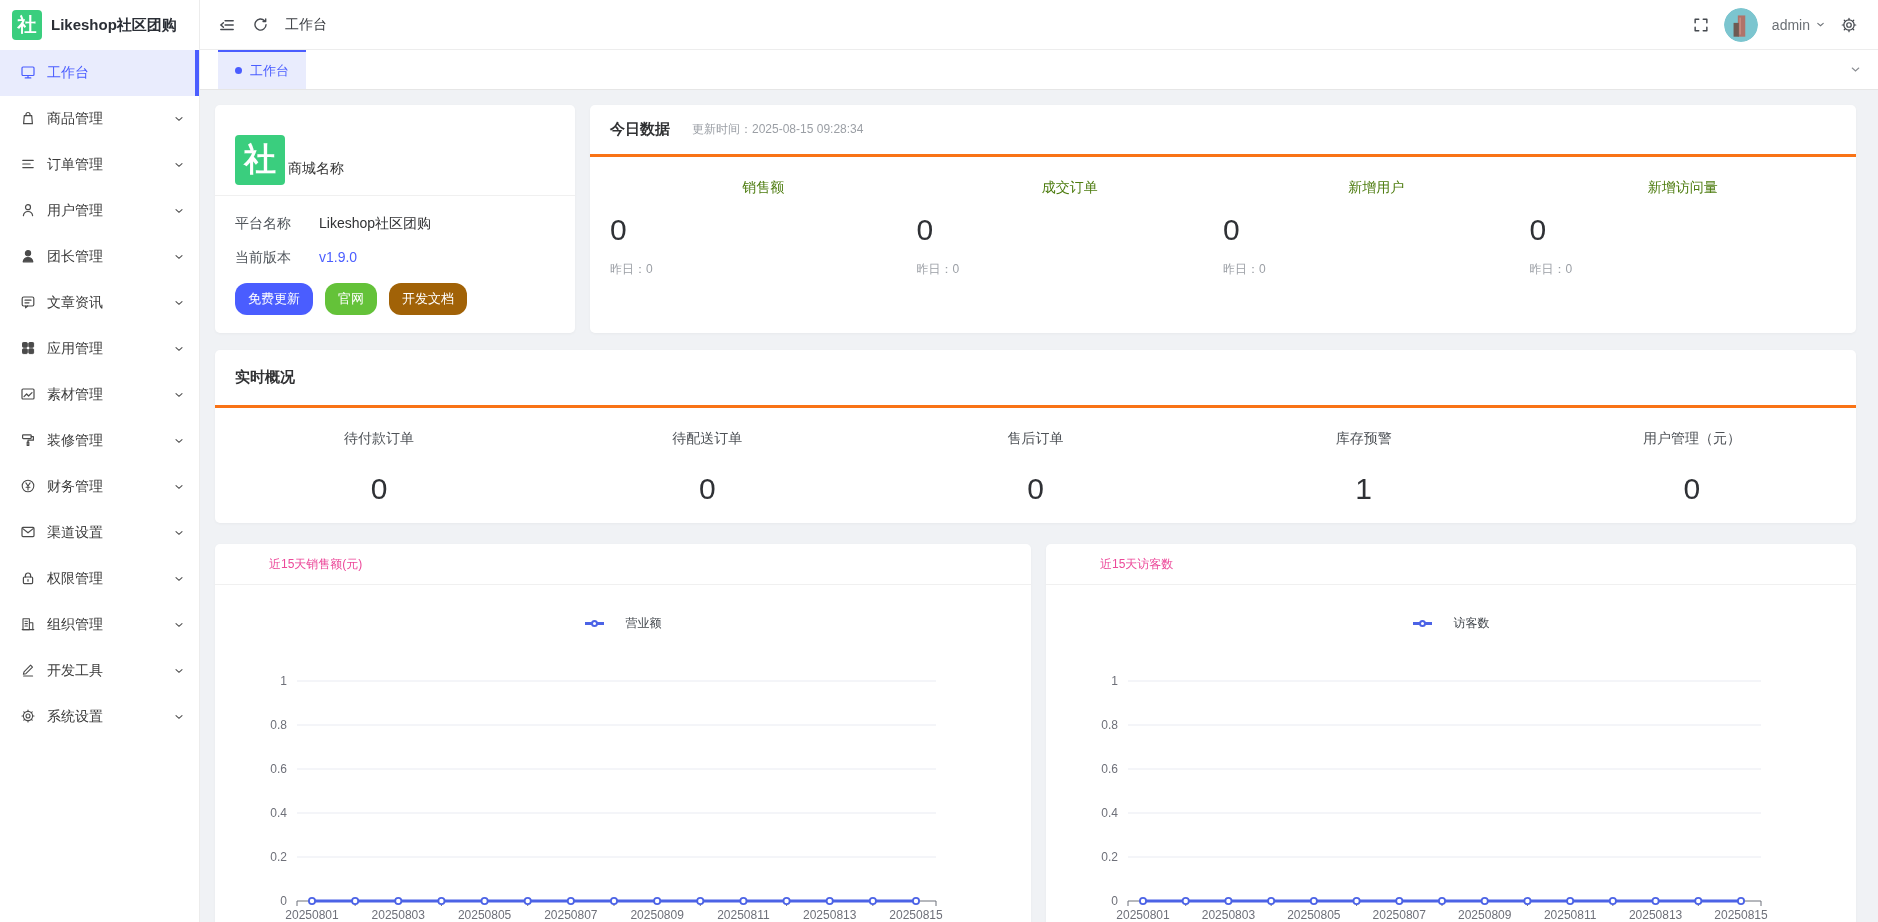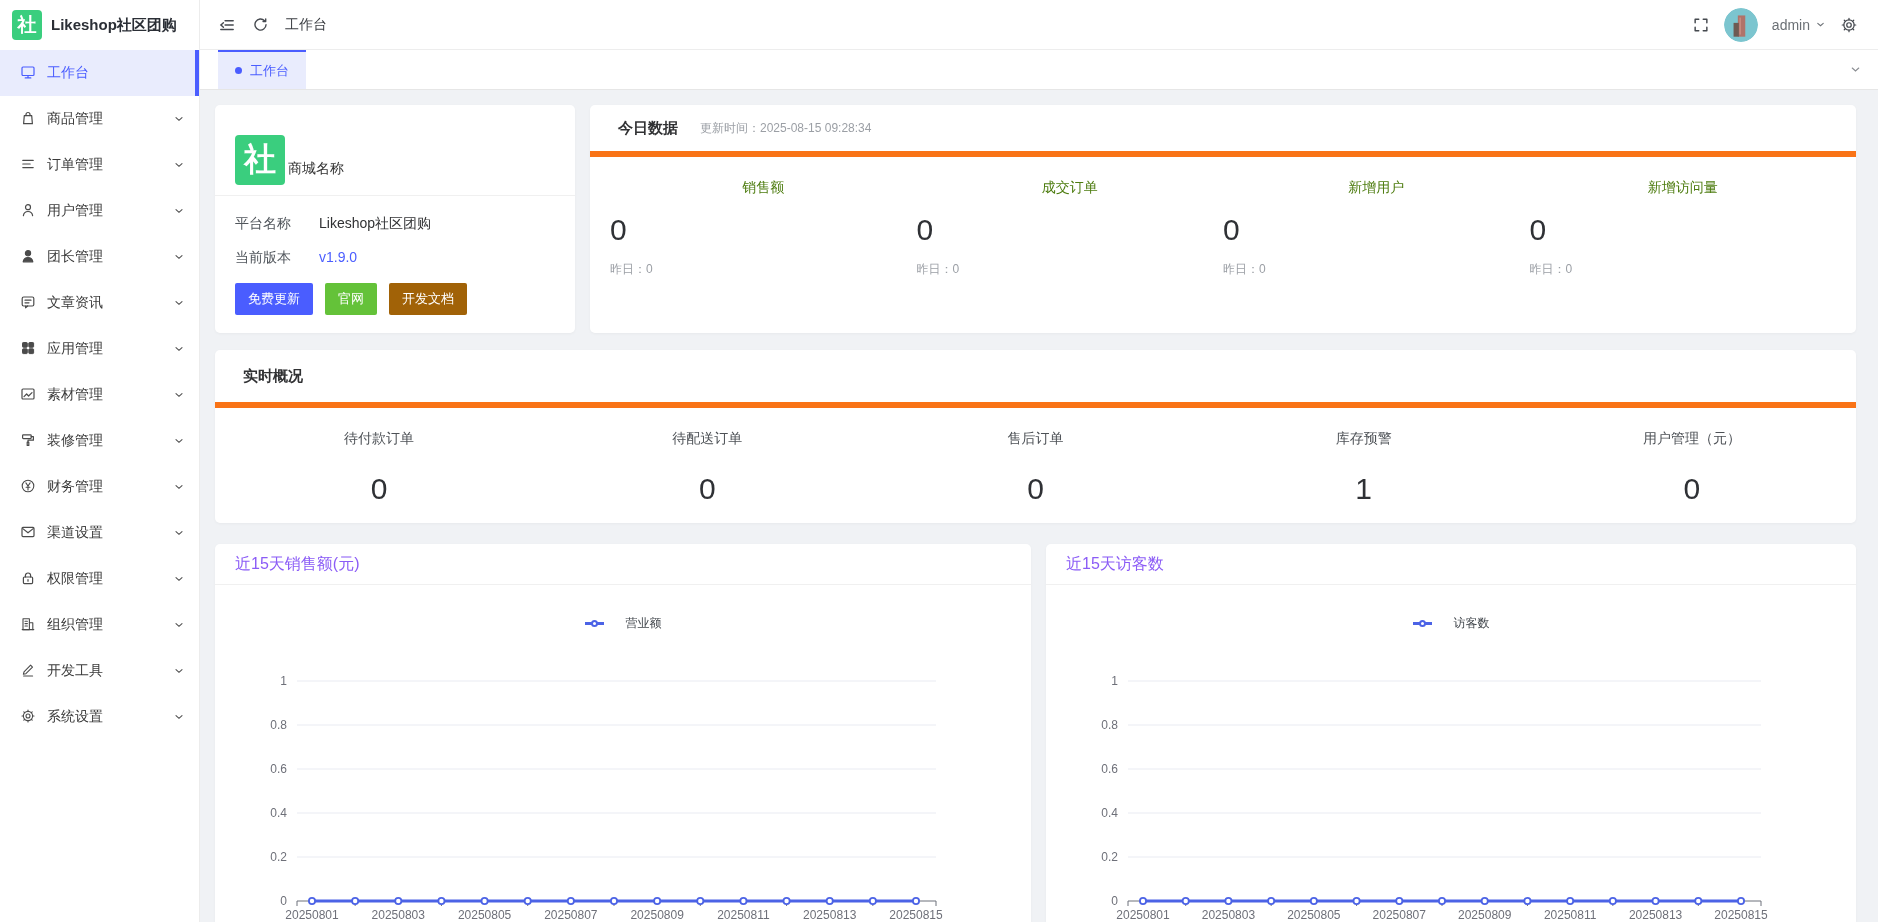--- a/index.html
+++ b/index.html
@@ -48,46 +48,46 @@
   .info-top { padding:20px 20px 0; height:91px; border-bottom:1px solid #f0f0f0; display:flex; align-items:center; gap:3px; }
   .shop-logo { width:50px; height:50px; background:#3ace7e; border-radius:4px; color:#fff;
     display:flex; align-items:center; justify-content:center; font-size:32px; font-weight:bold; }
   .shop-name { font-size:14px; color:#333; margin-top:18px; }
   .info-rows { padding:19px 20px 0; }
   .info-row { display:flex; font-size:14px; margin-bottom:16px; }
   .info-row .lbl { width:84px; color:#51565c; }
   .info-row .val { color:#303133; }
   .info-row .val.link { color:#4a5dff; cursor:pointer; }
   .info-btns { display:flex; gap:12px; margin-top:4px; }
-  .info-btn { border:none; color:#fff; font-size:13px; padding:7px 13px; border-radius:2px;
+  .info-btn { border:none; color:#fff; font-size:13px; padding:7px 13px; border-radius:12px;
     cursor:pointer; font-family:Liberation Sans, sans-serif; }
 
   .today-card { flex:1; height:228px; }
-  .card-header { display:flex; align-items:center; padding:0 28px; height:52px; border-bottom:6px solid #f97316; }
+  .card-header { display:flex; align-items:center; padding:0 20px; height:52px; border-bottom:3px solid #f97316; }
   .card-title { font-size:15px; font-weight:700; color:#303133; }
   .update-time { font-size:12px; color:#9b9fa5; margin-left:22px; }
   .today-body { display:grid; grid-template-columns:repeat(4,1fr); padding:22px 20px 0; }
   .t-label { font-size:14px; color:#4d7c0f;text-align:center; }
   .t-num { font-size:30px; color:#2f3135; margin-top:16px; }
   .t-sub { font-size:12px; color:#9b9fa5; margin-top:14px; }
 
   
   .rt-card { margin-top:17px; height:173px; }
   .rt-header { height:58px; }
   .rt-body { display:grid; grid-template-columns:repeat(5,1fr); text-align:center; padding-top:22px; }
   .rt-label { font-size:14px; color:#4d5156; }
   .rt-num { font-size:30px; color:#2f3135; margin-top:24px; }
 
   
   .charts { display:flex; gap:15px; margin-top:21px; }
   .chart-card { height:420px; }
   .chart-card.left { flex:0 0 816px; }
   .chart-card.right { flex:1; min-width:0; }
   .chart-header { height:41px; display:flex; align-items:center; padding:0 20px; border-bottom:1px solid #f0f0f0; }
-  .chart-title { font-size:16px; color:#8b5cf6; }
+  .chart-title { font-size:12px; color:#ec4899;margin-left:34px; }
   .chart-legend { margin:28px 0 0; height:20px; display:flex; align-items:center; justify-content:center; gap:22px;
     cursor:pointer; }
   .lg-marker { display:flex; align-items:center; }
   .lg-seg { width:7px; height:3px; background:var(--cl,#4c63e6); }
   .lg-dot { width:7px; height:7px; border:2px solid var(--cl,#4c63e6); border-radius:50%; background:#fff; margin:0 -1px; }
   .lg-text { font-size:12px; color:#41464c; }
   .chart-svg-wrap { margin-top:26px; }
   .chart-svg-wrap svg { display:block; }
 </style>
 </head>

